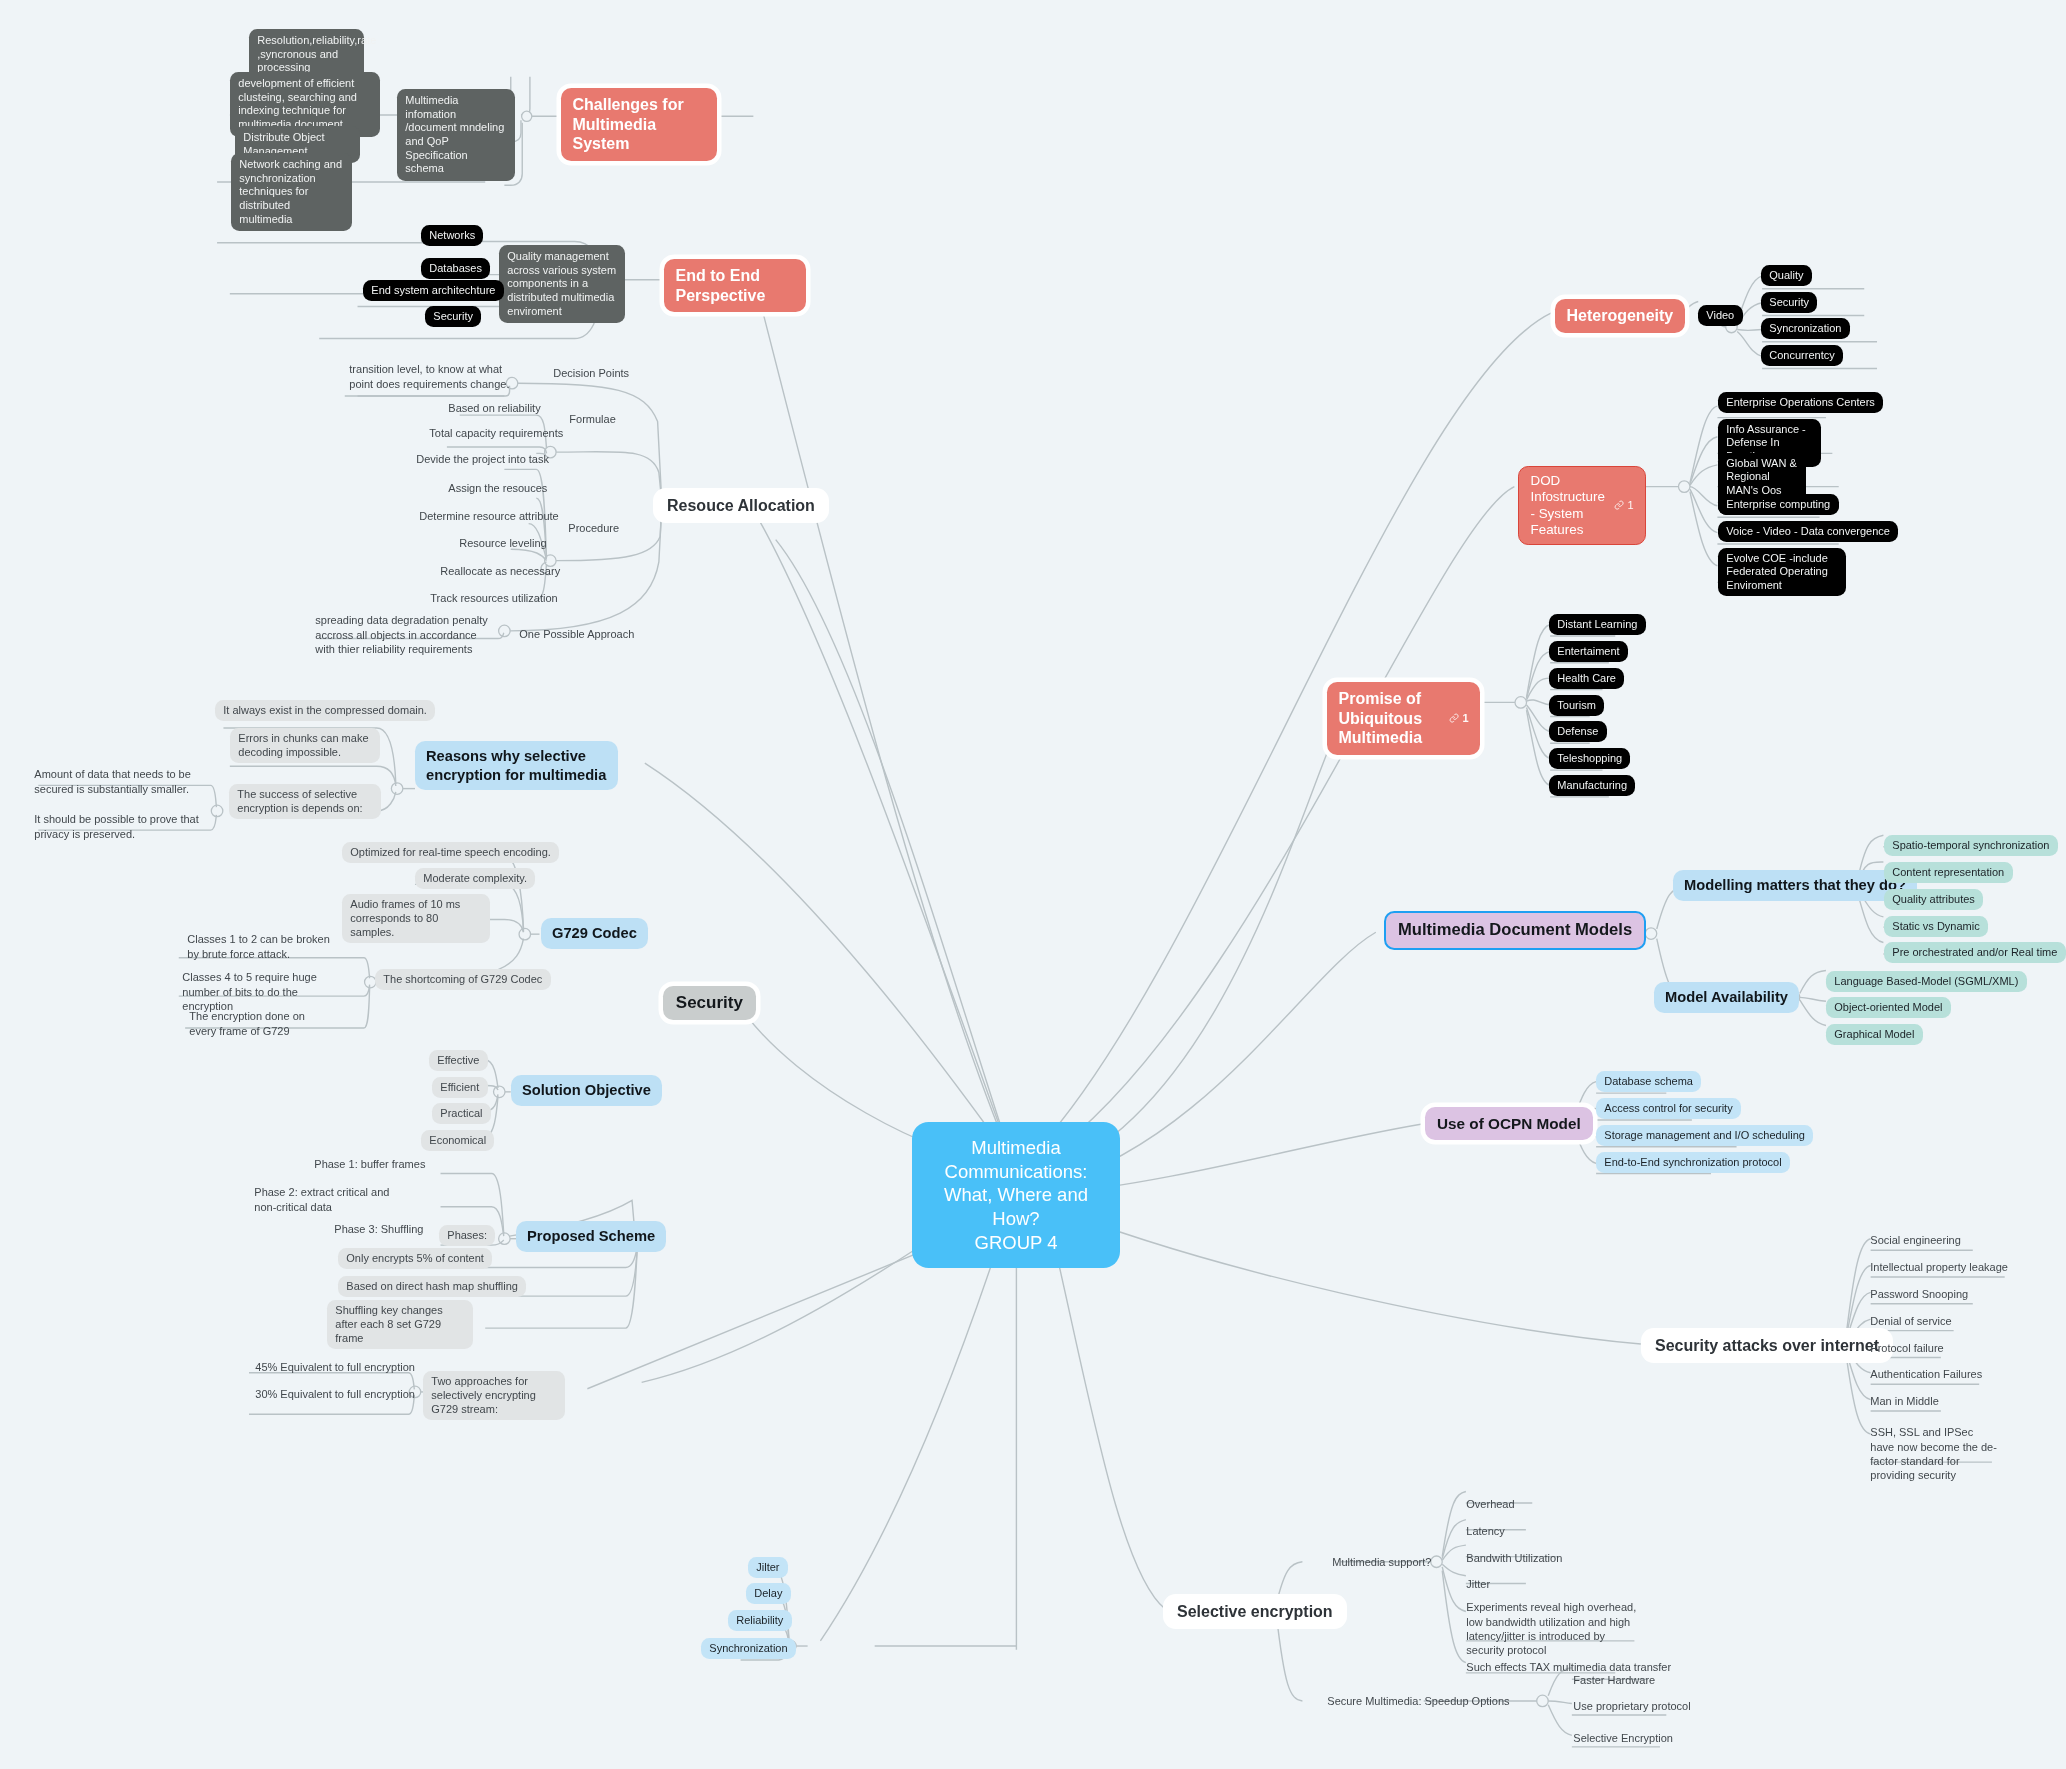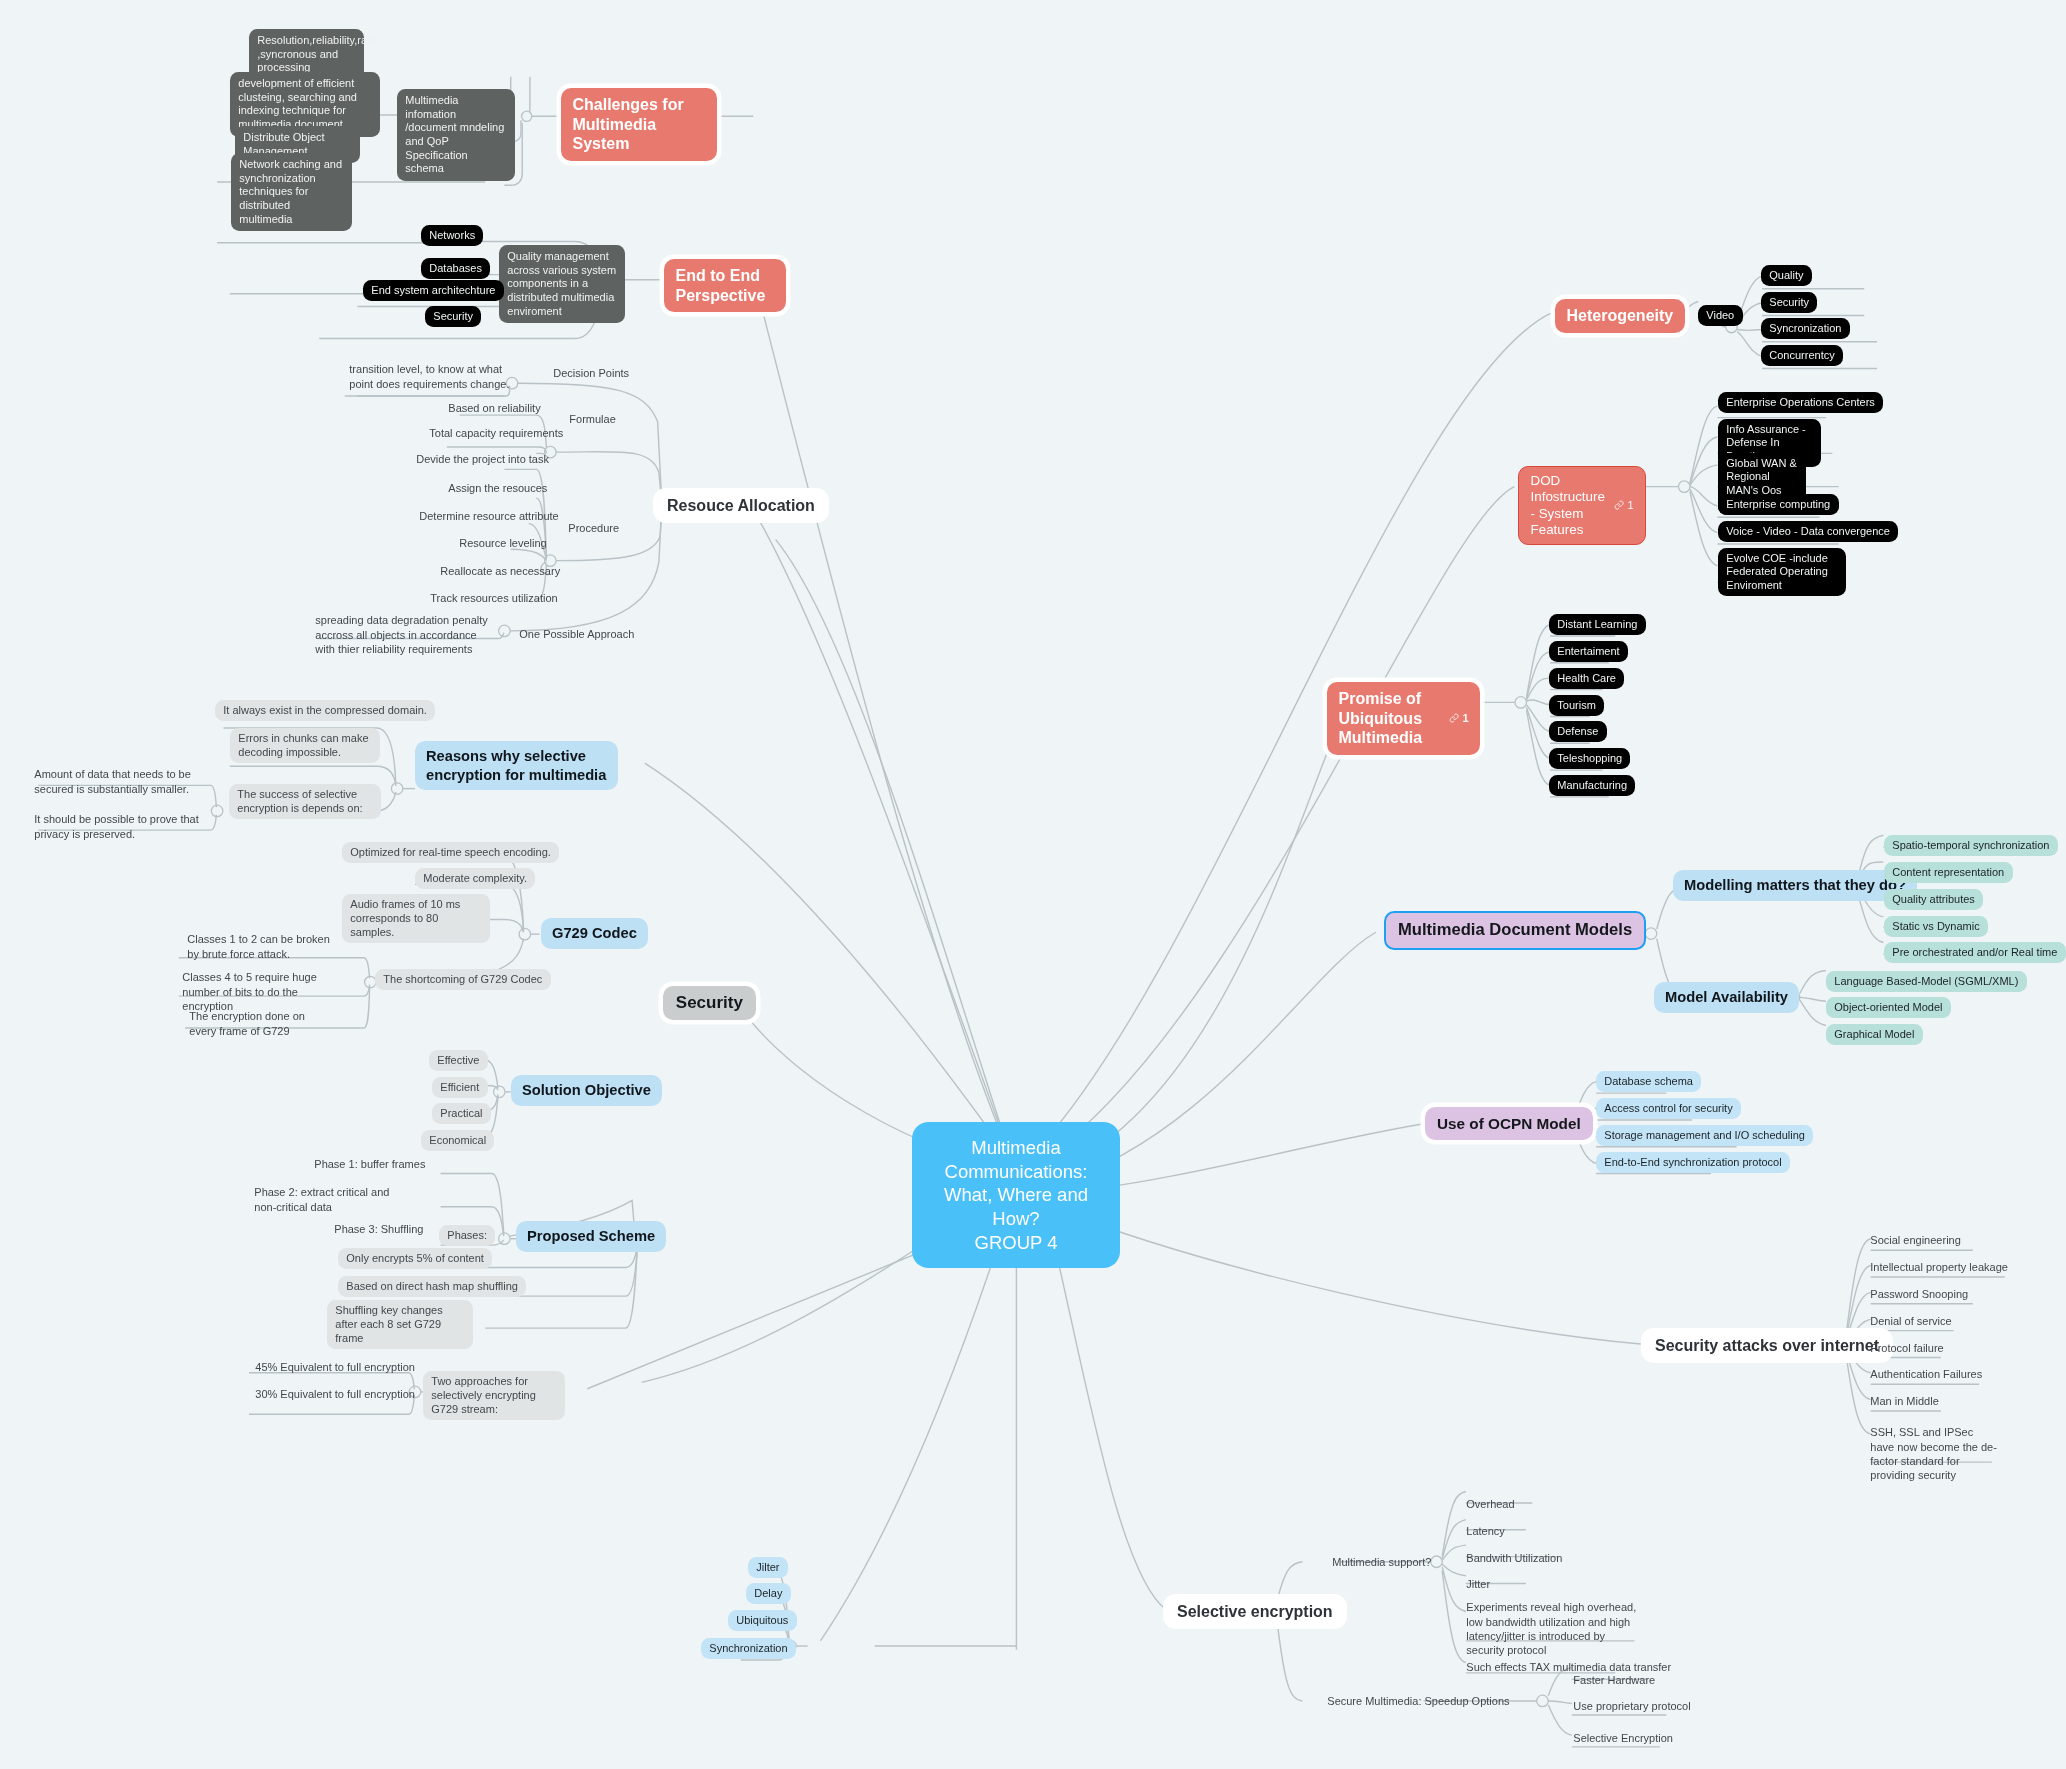--- a/index.html
+++ b/index.html
@@ -310,21 +310,21 @@
   <div class="node n-dark" style="left:230px;top:72px;width:150px;">
     <span class="txt">development  of efficient clusteing, searching and indexing technique for multimedia document</span>
   </div>
   <div class="node n-dark" style="left:235px;top:126px;width:125px;">
     <span class="txt">Distribute Object Management</span>
   </div>
   <div class="node n-dark" style="left:231px;top:153px;width:121px;">
     <span class="txt">Network caching and synchronization techniques for distributed multimedia</span>
   </div>
 
-  <div class="node n-red" style="left:664px;top:259px;width:122px;">
+  <div class="node n-red" style="left:664px;top:259px;width:142px;">
     <span class="txt">End to End Perspective</span>
   </div>
   <div class="node n-dark" style="left:499px;top:245px;width:126px;">
     <span class="txt">Quality management across various system components in a distributed multimedia enviroment</span>
   </div>
   <div class="node n-dark-sm" style="left:421px;top:225px;">
     <span class="txt">Networks</span>
   </div>
   <div class="node n-dark-sm" style="left:421px;top:258px;">
     <span class="txt">Databases</span>
@@ -481,21 +481,21 @@
     <span class="txt">30% Equivalent to full encryption</span>
   </div>
 
   <div class="node n-blue-lt" style="left:748px;top:1557px;">
     <span class="txt">Jilter</span>
   </div>
   <div class="node n-blue-lt" style="left:746px;top:1583px;">
     <span class="txt">Delay</span>
   </div>
   <div class="node n-blue-lt" style="left:728px;top:1610px;">
-    <span class="txt">Ubiquitous</span>
+    <span class="txt">Reliability</span>
   </div>
   <div class="node n-blue-lt" style="left:701px;top:1638px;">
     <span class="txt">Synchronization</span>
   </div>
 
   <div class="node n-red" style="left:1555px;top:299px;">
     <span class="txt">Heterogeneity</span>
   </div>
   <div class="node n-dark-sm" style="left:1698px;top:305px;">
     <span class="txt">Video</span>

